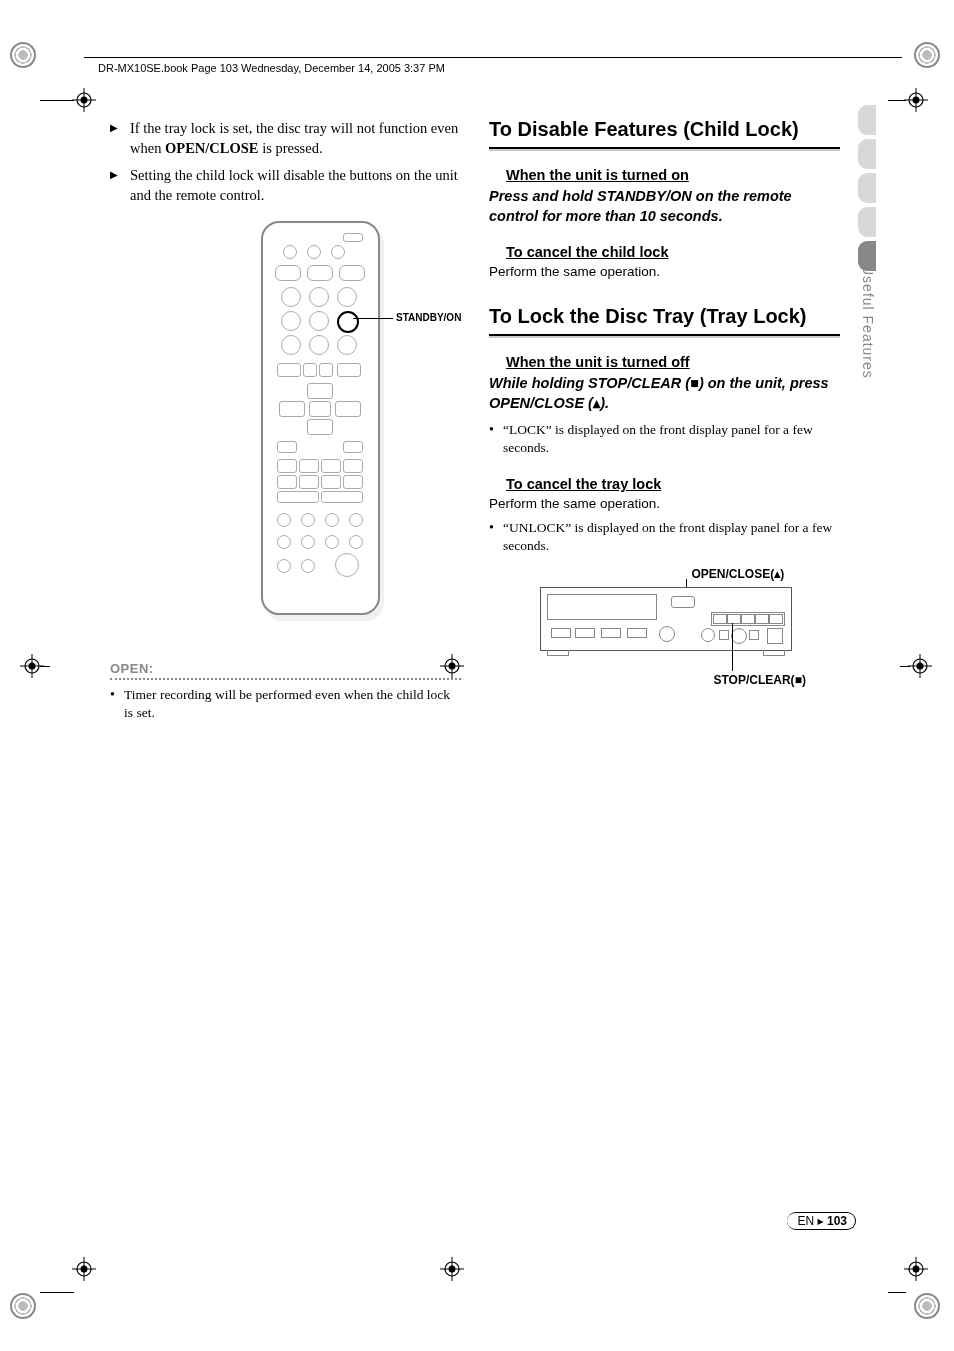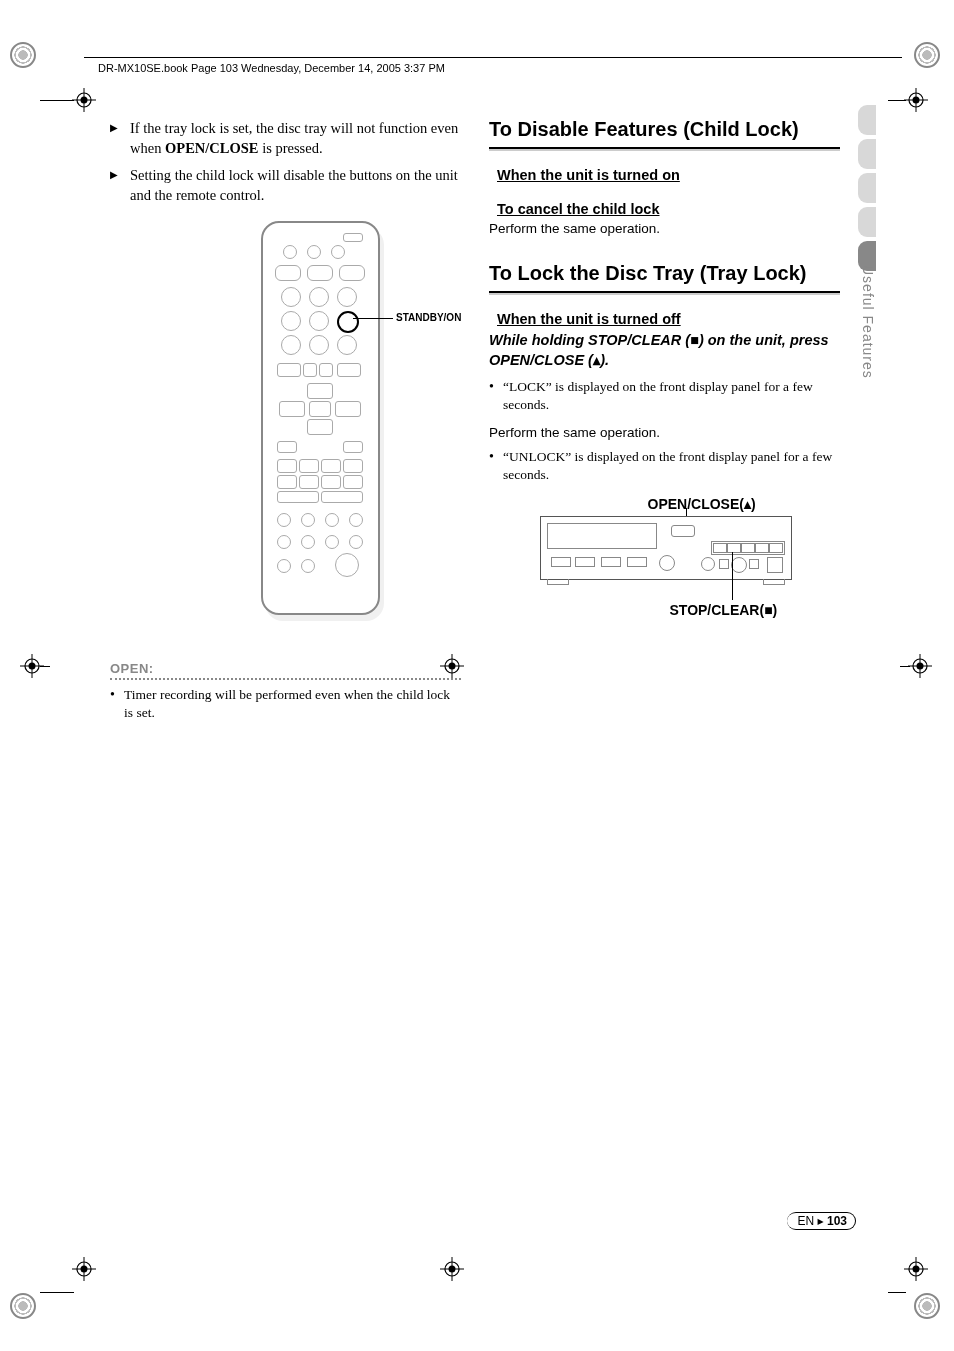--- a/index.html
+++ b/index.html
@@ -115,21 +115,21 @@
     margin: 0 0 6px 0;
     padding-bottom: 6px;
     border-bottom: 2px solid #000;
     box-shadow: 0 2px 0 #ccc;
   }
   h3.underline {
     font-family: Arial, Helvetica, sans-serif;
     font-weight: bold;
     font-size: 14.5px;
     text-decoration: underline;
-    margin: 18px 0 4px 8px;
+    margin: 18px 0 4px 17px;
   }
   .instruction {
     font-family: Arial, Helvetica, sans-serif;
     font-weight: bold;
     font-style: italic;
     font-size: 14.5px;
     margin: 2px 0 8px 0;
     line-height: 1.35;
   }
   .body-text {
@@ -244,22 +244,23 @@
     background:#fff;
   }
   .unit-inner {
     position:absolute;
     border:1px solid #888;
   }
   .unit-lbl {
     position:absolute;
     font-family: Arial, Helvetica, sans-serif;
     font-weight:bold;
-    font-size:14px;
+    font-size:12px;
     white-space:nowrap;
+    margin-left:44px;
   }
   .vleader { position:absolute; width:1px; background:#000; }
   .open-close-part { font-family: inherit; font-weight:bold; }
 </style>
 </head>
 <body>
 
 <div class="page">
 
   <div class="corner-circle" style="left:10px; top:42px;"></div>
@@ -429,34 +430,36 @@
       <hr class="dotted-rule">
       <ul class="dot-bullet">
         <li>Timer recording will be performed even when the child lock is set.</li>
       </ul>
     </div>
 
     <div class="col">
       <h2>To Disable Features (Child Lock)</h2>
 
       <h3 class="underline">When the unit is turned on</h3>
+      <div class="instruction">Press and hold STANDBY/ON on the remote control for more than 10 seconds.</div>
 
       <h3 class="underline">To cancel the child lock</h3>
       <div class="body-text">Perform the same operation.</div>
 
       <h2 style="margin-top:26px;">To Lock the Disc Tray (Tray Lock)</h2>
 
       <h3 class="underline">When the unit is turned off</h3>
       <div class="instruction">
         <span>While holding STOP/CLEAR (</span><span style="font-style:normal;">■</span><span>) on the unit, press OPEN/CLOSE (</span><span style="font-style:normal;">▴</span><span>).</span>
       </div>
       <ul class="dot-bullet">
         <li>“LOCK” is displayed on the front display panel for a few seconds.</li>
       </ul>
 
+      <h3 class="underline">To cancel the tray lock</h3>
       <div class="body-text">Perform the same operation.</div>
       <ul class="dot-bullet">
         <li>“UNLOCK” is displayed on the front display panel for a few seconds.</li>
       </ul>
 
       <div class="unit-fig">
         <div class="unit-lbl" style="left:108px; top:0;">
           <span>OPEN/CLOSE(</span><span>▴</span><span>)</span>
         </div>
         <div class="vleader" style="left:146px; top:12px; height:18px;"></div>

